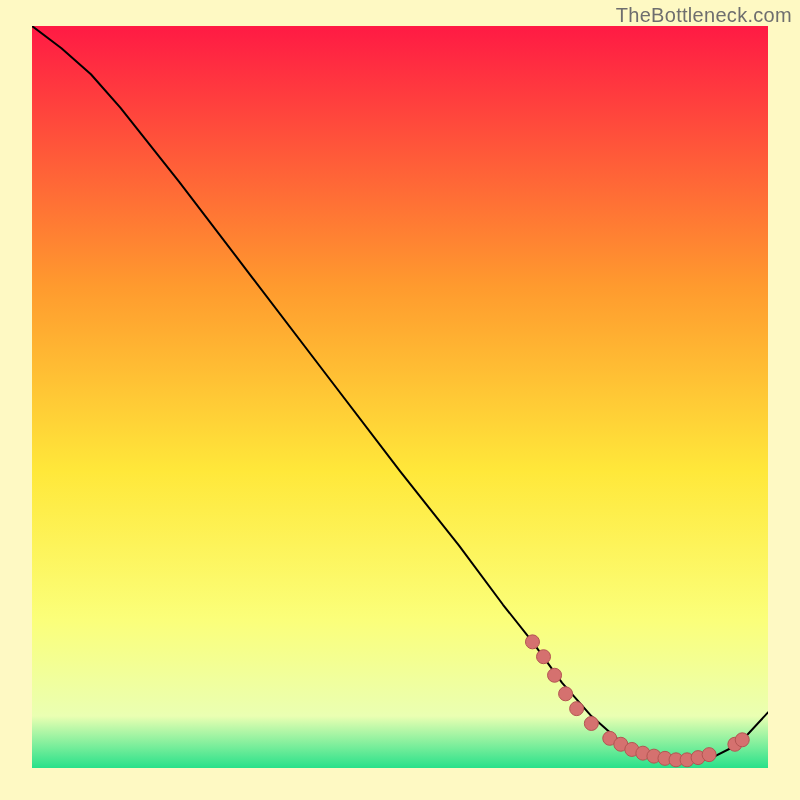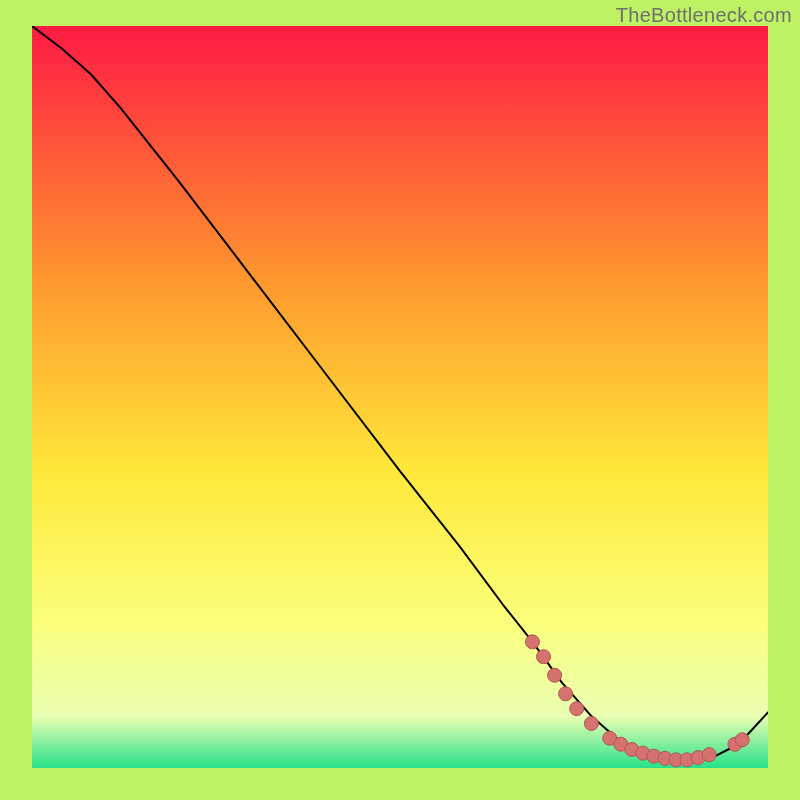--- a/index.html
+++ b/index.html
@@ -8,21 +8,21 @@
     width: 800px;
     height: 800px;
     background: #000;
     font-family: Arial, Helvetica, sans-serif;
     overflow: hidden;
   }
   .stage {
     position: relative;
     width: 800px;
     height: 800px;
-    background: #bef264;
+    background: #fef9c3;
   }
   .watermark {
     position: absolute;
     top: 4px;
     right: 8px;
     color: #6e6e6e;
     font-size: 20px;
     font-weight: 400;
     letter-spacing: 0.3px;
     z-index: 10;

